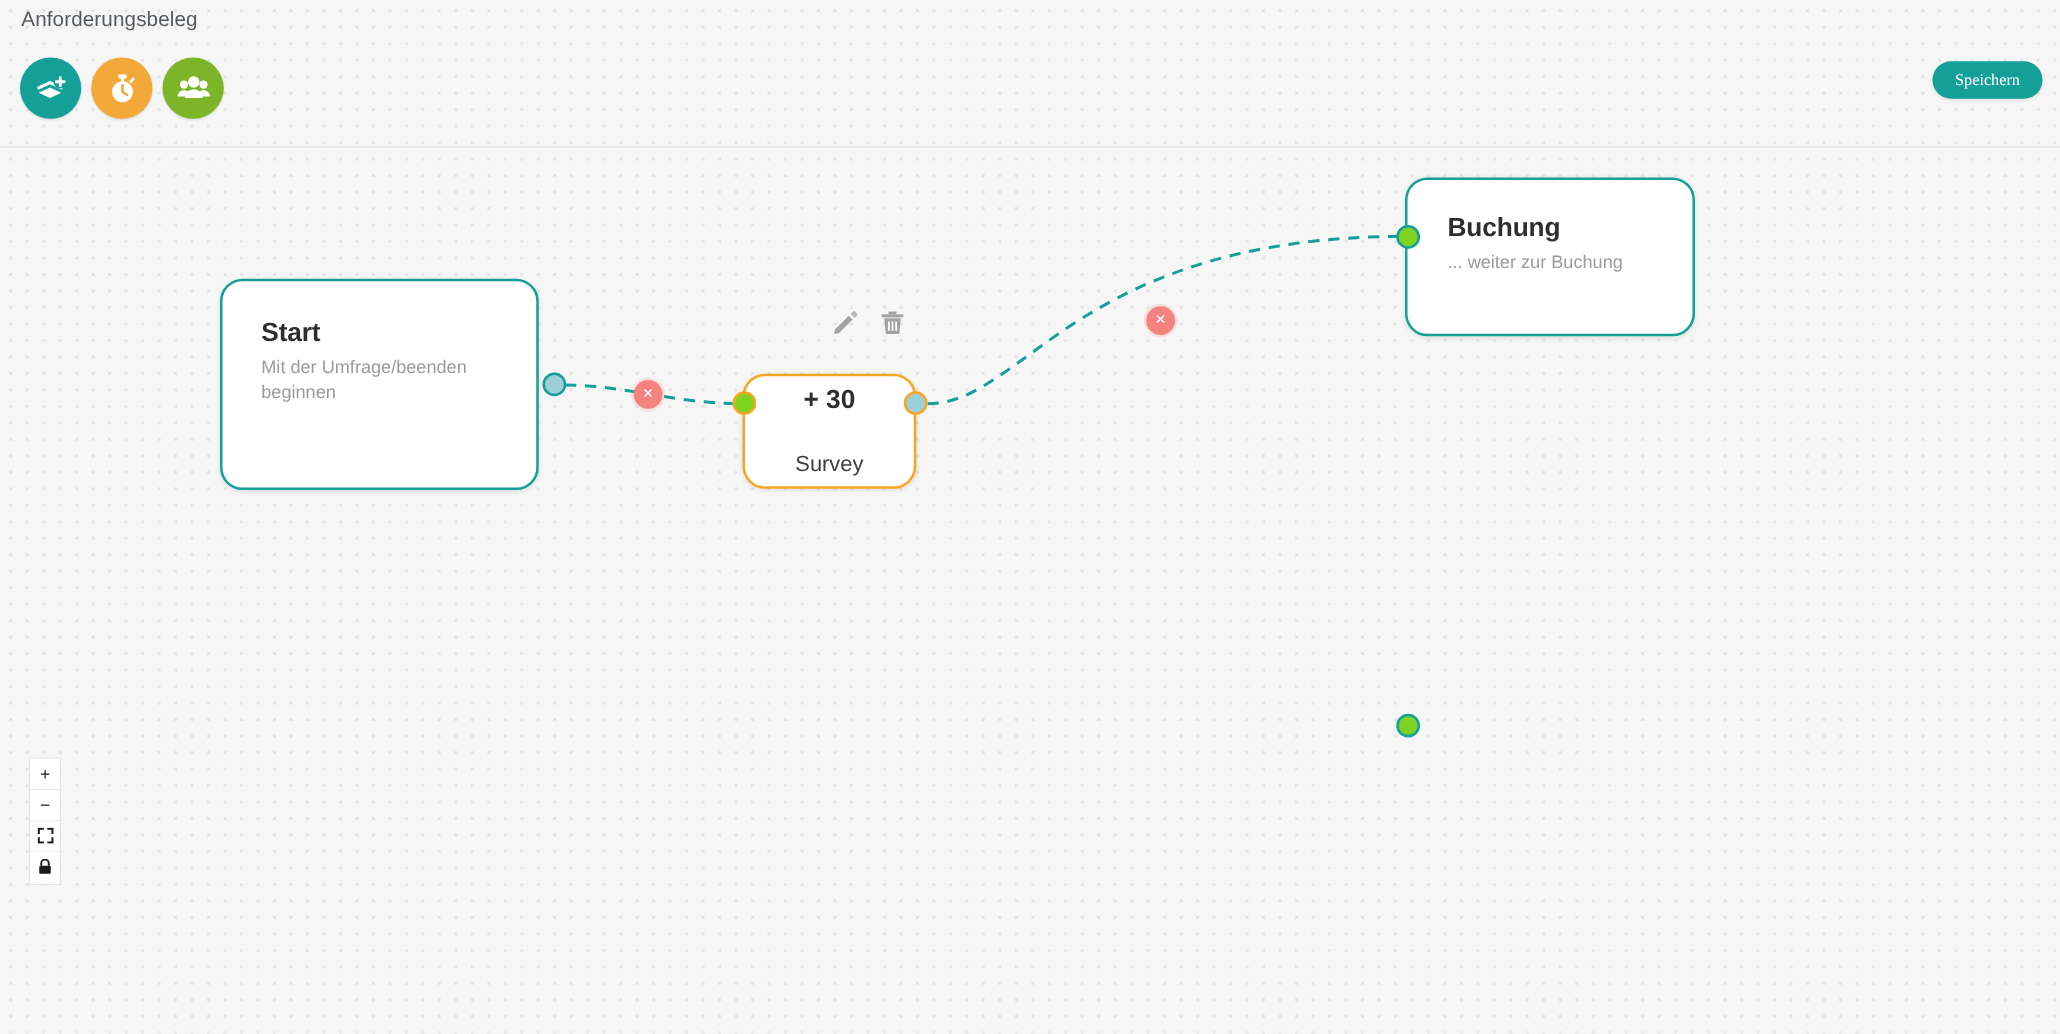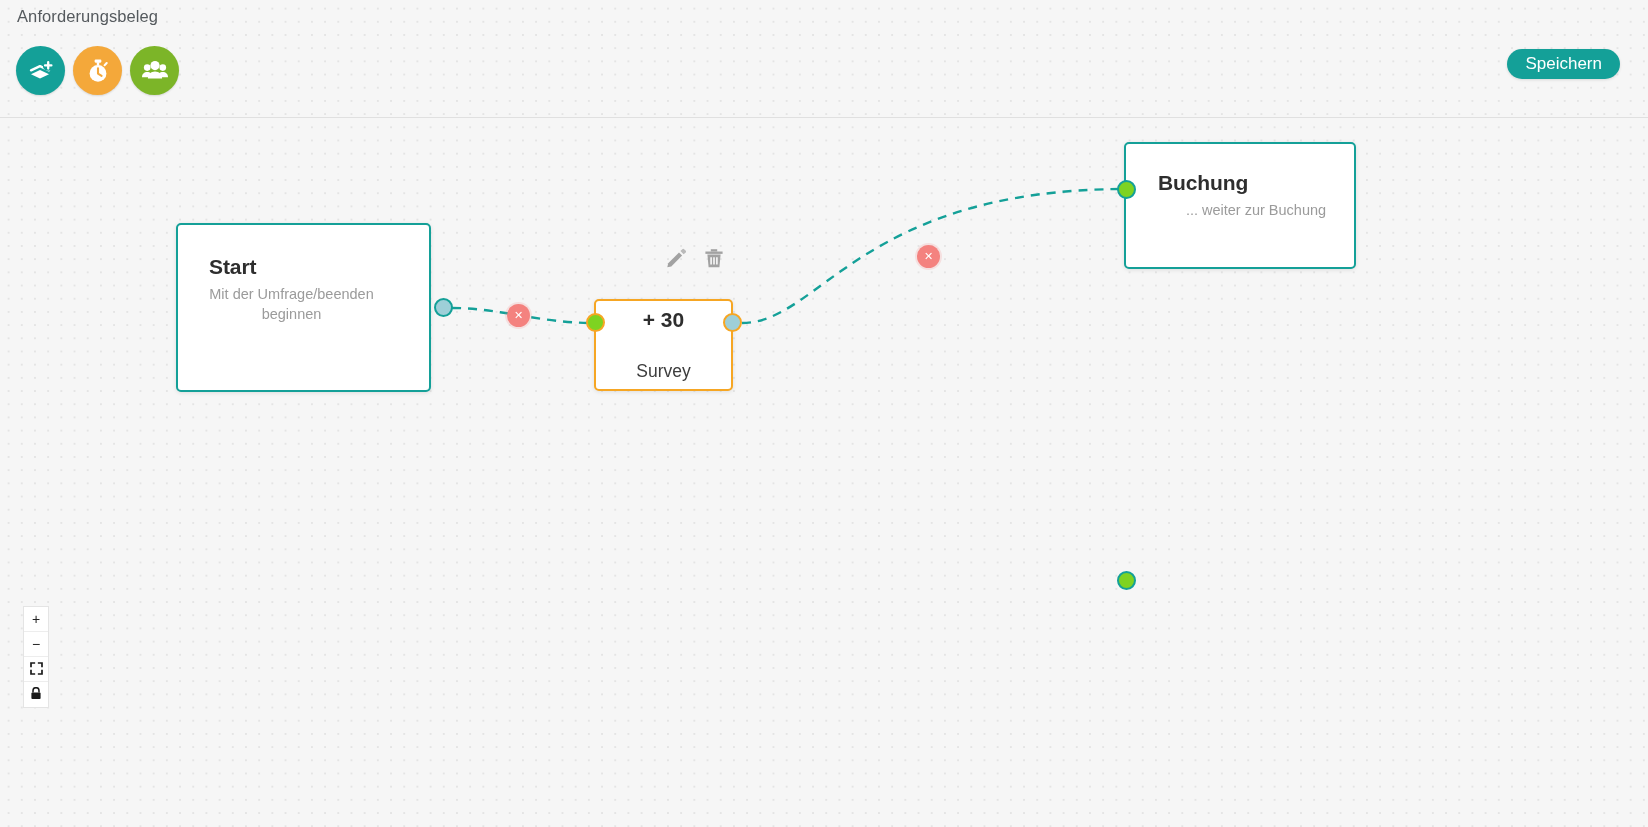--- a/index.html
+++ b/index.html
@@ -47,29 +47,29 @@
     border-radius: 50%;
     display: flex;
     align-items: center;
     justify-content: center;
     cursor: pointer;
     box-shadow: 0 1px 2px rgba(0,0,0,.13);
   }
   .tool-icon svg { display: block; }
   #save-button {
     position: absolute;
-    right: 28px; top: 49px;
+    right: 14px; top: 49px;
     height: 30px;
     padding: 0 18px;
     border: none;
     border-radius: 16px;
     background: #14a098;
     color: #ffffff;
-    font-size: 17px;
-    font-family: Liberation Sans, sans-serif;
+    font-size: 13px;
+    font-family: Liberation Serif, serif;
     cursor: pointer;
     box-shadow: 0 1px 3px rgba(0,0,0,.12);
   }
 
   
   #canvas {
     position: absolute;
     left: 0; top: 119px;
     width: 1648px;
     height: 708px;
@@ -79,38 +79,37 @@
     position: absolute;
     left: 0; top: 0;
     width: 1648px; height: 708px;
     pointer-events: none;
   }
 
   
   .node {
     position: absolute;
     background: #ffffff;
-    border-radius: 5px;
+    border-radius: 18px;
     box-shadow: 0 1px 4px rgba(0,0,0,.10);
     cursor: move;
   }
   .node.teal   { border: 2.5px solid #14a098; }
   .node.orange { border: 2.5px solid #f6a623; }
   .node-title {
     font-size: 21px;
     font-weight: bold;
     color: #2e2e2e;
     letter-spacing: -.1px;
   }
   .node-desc {
     font-size: 14.5px;
     color: #9b9b9b;
     line-height: 20px;
     margin-top: 5px;
-    text-align: center;
   }
 
   #node-start { left: 176px; top: 104px; width: 255px; height: 169px; padding: 30px 0 0 31px; }
   #node-delay {
     left: 594px; top: 180px; width: 139px; height: 92px;
     display: flex; flex-direction: column;
     align-items: center; justify-content: center; gap: 26px;
   }
   #node-delay .delay-main {
     font-size: 21px; font-weight: bold; color: #2e2e2e; line-height: 26px;

